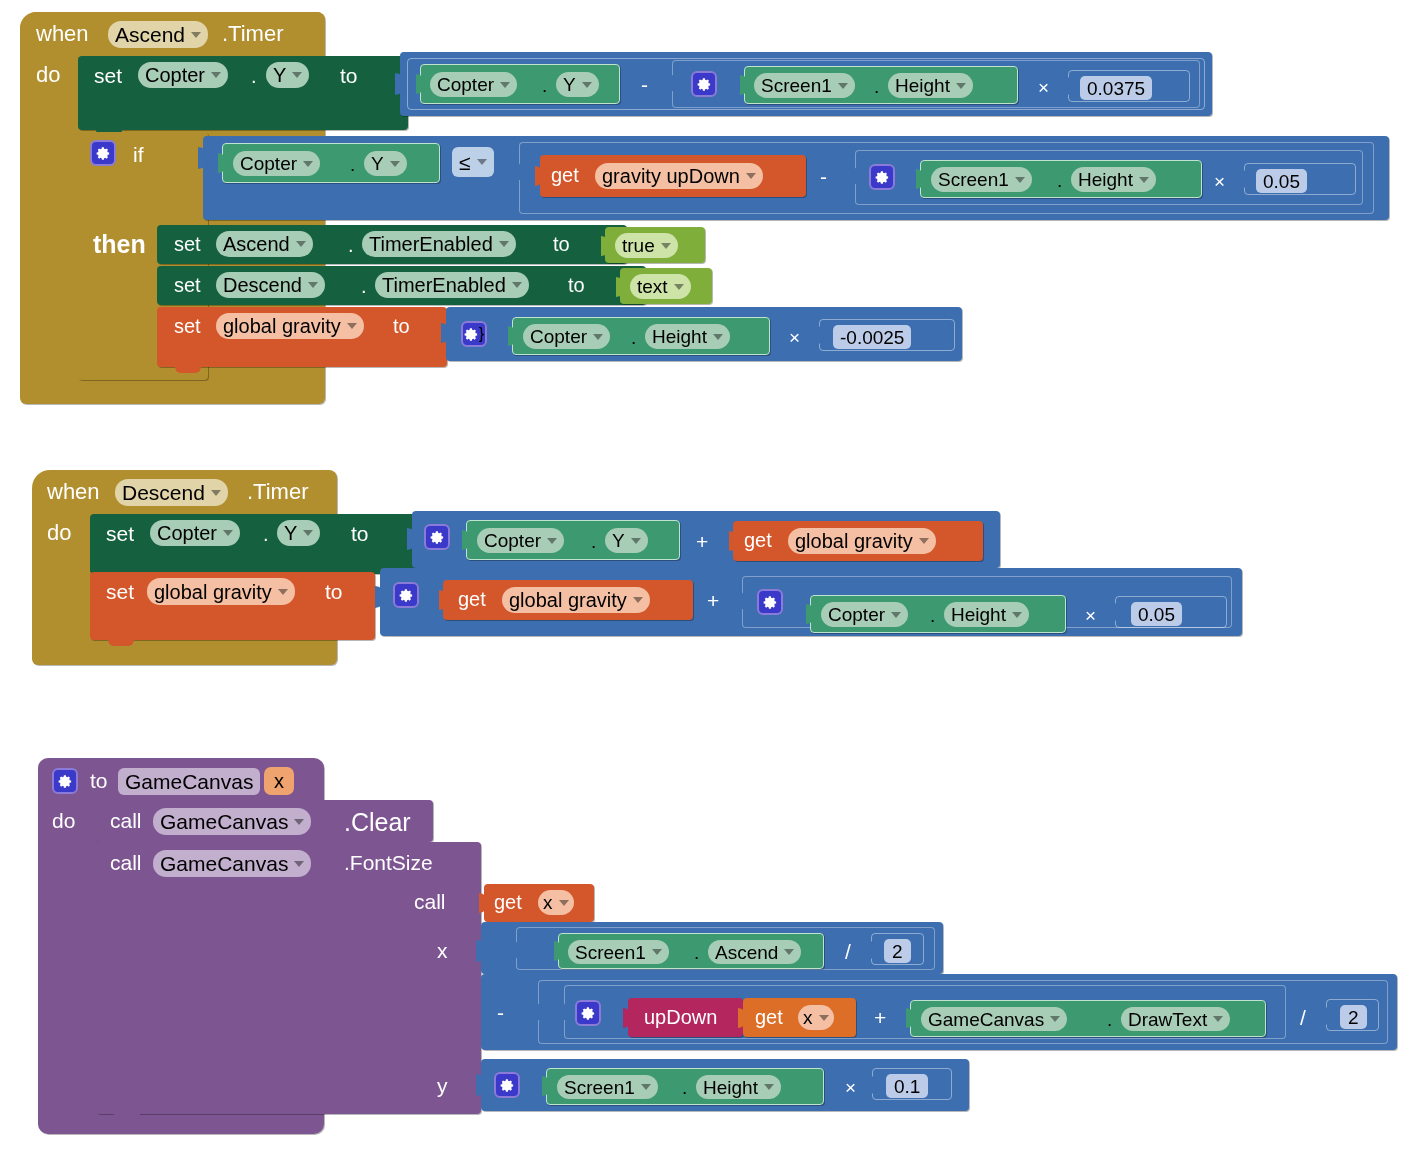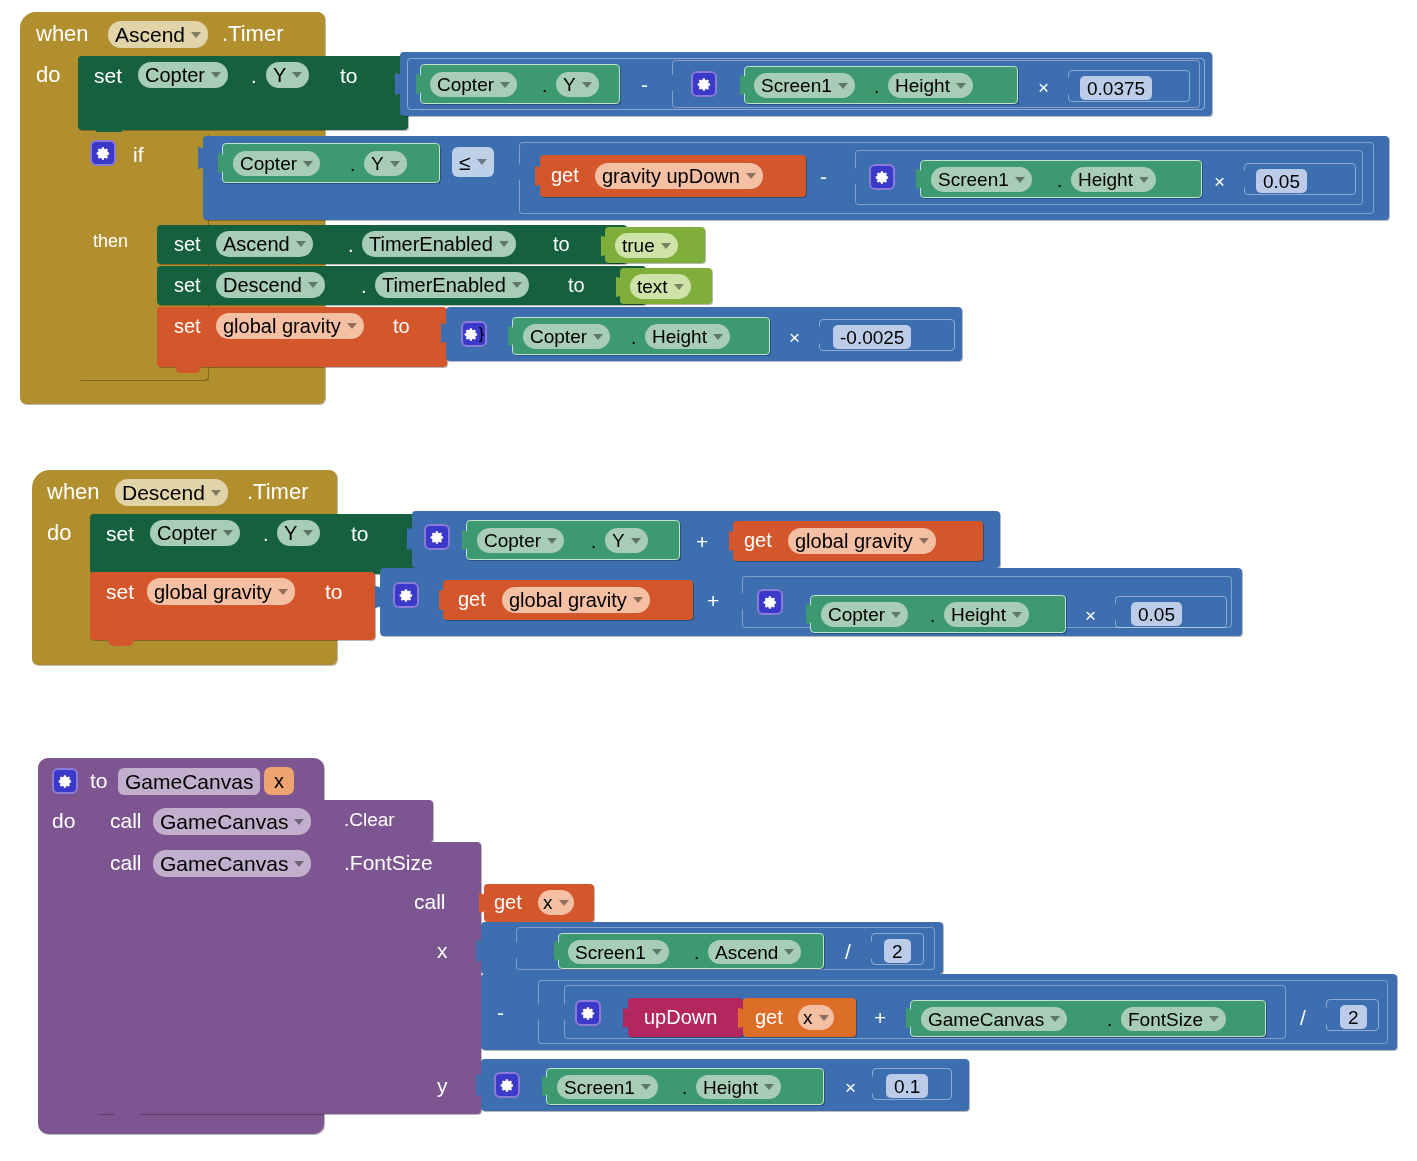--- a/index.html
+++ b/index.html
@@ -159,21 +159,21 @@
 </div>
 
 <div class="blk c-ctrl shadow" style="left:78px;top:132px;width:130px;height:248px;"></div>
 <div class="gear" style="left:90px;top:140px;">
   <svg viewBox="0 0 24 24">
         <path fill="#fff" d="M12 8.2a3.8 3.8 0 100 7.6 3.8 3.8 0 000-7.6zm0 5.7a1.9 1.9 0 110-3.8 1.9 1.9 0 010 3.8z"></path>
         <path fill="#fff" d="M21 13.6v-3.2l-2.3-.4a6.9 6.9 0 00-.8-2l1.3-1.9-2.3-2.3-1.9 1.3a6.9 6.9 0 00-2-.8L12.6 2H9.4l-.4 2.3a6.9 6.9 0 00-2 .8L5.1 3.8 2.8 6.1l1.3 1.9a6.9 6.9 0 00-.8 2L1 10.4v3.2l2.3.4c.2.7.5 1.4.8 2l-1.3 1.9 2.3 2.3 1.9-1.3c.6.4 1.3.6 2 .8l.4 2.3h3.2l.4-2.3c.7-.2 1.4-.4 2-.8l1.9 1.3 2.3-2.3-1.3-1.9c.4-.6.6-1.3.8-2l2.3-.4z"></path>
       </svg>
 </div>
 <span class="lbl" style="left:133px;top:144px;font-size:21px;">if</span>
-<span class="lbl" style="left:93px;top:232px;font-size:18px;">then</span>
+<span class="lbl" style="left:93px;top:232px;font-size:25px;font-weight:bold;">then</span>
 
 <div class="blk c-math shadow" style="left:203px;top:136px;width:1186px;height:84px;"></div>
 <div class="cnn" style="left:198px;top:147px;">
       <span style="position:absolute;left:0;top:0;width:10px;height:22px;border-radius:0 10px 10px 0;background:#3C6EB0;display:block;"></span>
     </div>
 
 <div class="blk shadow" style="left:222px;top:143px;width:218px;height:40px;background:#3D9970;border:1px solid #BEE3CE;"></div>
 <div class="cnn" style="left:218px;top:153px;">
       <span style="position:absolute;left:0;top:0;width:9px;height:20px;border-radius:0 9px 9px 0;background:#3D9970;display:block;"></span>
     </div>
@@ -455,21 +455,21 @@
   <span class="cap">x</span>
 </div>
 <span class="lbl" style="left:52px;top:810px;font-size:21px;">do</span>
 
 <div class="blk c-proc shadow" style="left:96px;top:800px;width:337px;height:42px;"></div>
 <span class="lbl" style="left:110px;top:810px;font-size:21px;">call</span>
 <div class="fld fld-proc" style="left:153px;top:808px;height:27px;font-size:21px;">
   <span class="cap">GameCanvas</span>
   <span class="arw"></span>
 </div>
-<span class="lbl" style="left:344px;top:810px;font-size:19px;">.Clear</span>
+<span class="lbl" style="left:344px;top:810px;font-size:25px;">.Clear</span>
 
 <div class="blk c-proc shadow" style="left:96px;top:842px;width:385px;height:272px;"></div>
 <div class="bump c-proc" style="left:114px;top:1114px;"></div>
 <span class="lbl" style="left:110px;top:852px;font-size:21px;">call</span>
 <div class="fld fld-proc" style="left:153px;top:850px;height:27px;font-size:21px;">
   <span class="cap">GameCanvas</span>
   <span class="arw"></span>
 </div>
 <span class="lbl" style="left:344px;top:852px;font-size:21px;">.FontSize</span>
 
@@ -551,21 +551,21 @@
 <div class="blk shadow" style="left:910px;top:1000px;width:356px;height:37px;background:#3D9970;border:1px solid #BEE3CE;"></div>
 <div class="cnn" style="left:906px;top:1008px;">
       <span style="position:absolute;left:0;top:0;width:9px;height:20px;border-radius:0 9px 9px 0;background:#3D9970;display:block;"></span>
     </div>
 <div class="fld fld-comp" style="left:921px;top:1007px;height:24px;font-size:19px;">
   <span class="cap">GameCanvas</span>
   <span class="arw"></span>
 </div>
 <span class="lbl lbl-dark" style="left:1107px;top:1010px;font-size:19px;">.</span>
 <div class="fld fld-comp" style="left:1121px;top:1007px;height:24px;font-size:19px;">
-  <span class="cap">FontSize</span>
+  <span class="cap">DrawText</span>
   <span class="arw"></span>
 </div>
 <span class="lbl" style="left:1300px;top:1007px;font-size:21px;">/</span>
 <div class="sock" style="left:1326px;top:999px;width:53px;height:32px;"></div>
 <div class="cnn" style="left:1322px;top:1006px;">
       <span style="position:absolute;left:0;top:0;width:9px;height:20px;border-radius:0 9px 9px 0;background:#3C6EB0;display:block;"></span>
     </div>
 <div class="fld fld-num" style="left:1340px;top:1005px;height:24px;font-size:19px;padding:0 8px;">
   <span class="cap">2</span>
 </div>

